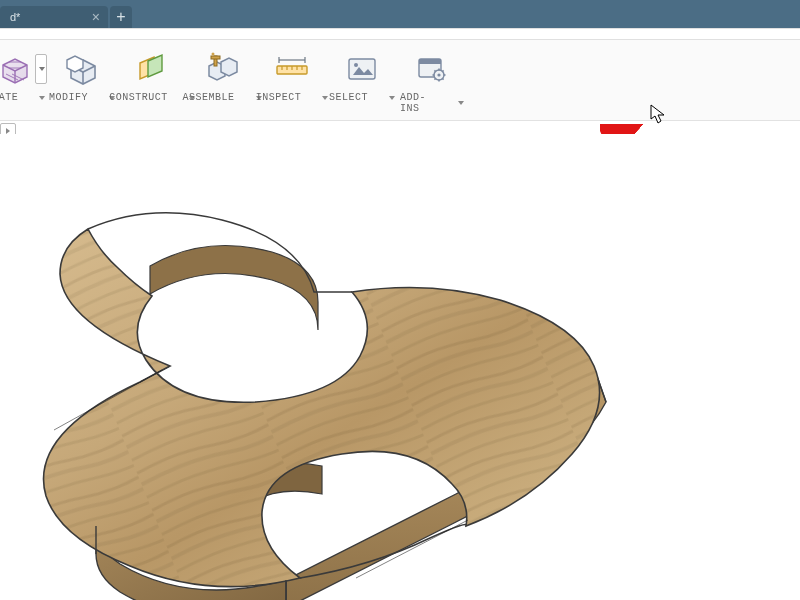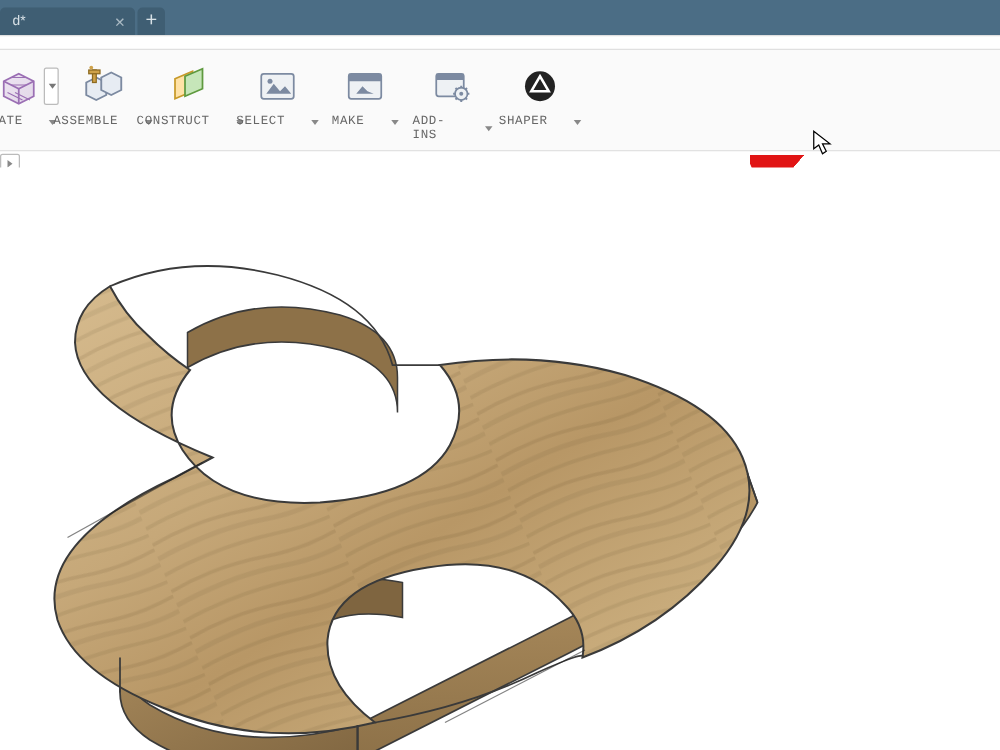--- a/index.html
+++ b/index.html
@@ -207,20 +207,53 @@
       <div class="side-dd">
         <span class="dd-caret"></span>
       </div>
     </div>
     <div class="ribbon-label">
       <span>ATE</span>
       <span class="dd-caret"></span>
     </div>
   </div>
 
+  <div class="ribbon-btn">
+    <div class="iconwrap">
+      <svg width="34" height="34" viewBox="0 0 34 34">
+        <g stroke="#7c8aa1" stroke-width="1.6" fill="#e7ecf3">
+          <path d="M6 14 L18 8 L30 14 L30 26 L18 32 L6 26 Z"></path>
+          <path d="M6 14 L18 20 L30 14" fill="none"></path>
+          <path d="M18 20 L18 32" fill="none"></path>
+        </g>
+        <g stroke="#7c8aa1" stroke-width="1.4" fill="#fff">
+          <path d="M2 8 L10 4 L18 8 L18 16 L10 20 L2 16 Z"></path>
+        </g>
+      </svg>
+    </div>
+    <div class="ribbon-label">
+      <span>MODIFY</span>
+      <span class="dd-caret"></span>
+    </div>
+  </div>
+
+  <div class="ribbon-btn">
+    <div class="iconwrap">
+      <svg width="32" height="32" viewBox="0 0 32 32">
+        <g stroke-width="1.4">
+          <path d="M4 10 L18 4 L18 20 L4 26 Z" fill="#ffe2a6" stroke="#c79a2a"></path>
+          <path d="M12 8 L26 2 L26 18 L12 24 Z" fill="#c6e6b9" stroke="#5f9a3f"></path>
+        </g>
+      </svg>
+    </div>
+    <div class="ribbon-label">
+      <span>CONSTRUCT</span>
+      <span class="dd-caret"></span>
+    </div>
+  </div>
 
   <div class="ribbon-btn">
     <div class="iconwrap">
       <svg width="34" height="34" viewBox="0 0 34 34">
         <g stroke="#7c8aa1" stroke-width="1.5" fill="#e7ecf3">
           <path d="M4 14 L12 10 L20 14 L20 24 L12 28 L4 24 Z"></path>
           <path d="M16 10 L24 6 L32 10 L32 20 L24 24 L16 20 Z"></path>
         </g>
         <g fill="#cfa24a" stroke="#8d6a20" stroke-width="1">
           <rect x="9" y="4" width="3" height="10"></rect>
@@ -230,61 +263,58 @@
       </svg>
     </div>
     <div class="ribbon-label">
       <span>ASSEMBLE</span>
       <span class="dd-caret"></span>
     </div>
   </div>
 
   <div class="ribbon-btn">
     <div class="iconwrap">
-      <svg width="32" height="32" viewBox="0 0 32 32">
-        <g stroke-width="1.4">
-          <path d="M4 10 L18 4 L18 20 L4 26 Z" fill="#ffe2a6" stroke="#c79a2a"></path>
-          <path d="M12 8 L26 2 L26 18 L12 24 Z" fill="#c6e6b9" stroke="#5f9a3f"></path>
-        </g>
-      </svg>
-    </div>
-    <div class="ribbon-label">
-      <span>CONSTRUCT</span>
-      <span class="dd-caret"></span>
-    </div>
-  </div>
-
+      <svg width="34" height="30" viewBox="0 0 34 30">
+        <g stroke="#c79a2a" stroke-width="1.4" fill="#ffe2a6">
+          <rect x="2" y="12" width="30" height="8" rx="1"></rect>
+        </g>
+        <g stroke="#c79a2a" stroke-width="1.2">
+          <line x1="7" y1="12" x2="7" y2="16"></line>
+          <line x1="12" y1="12" x2="12" y2="16"></line>
+          <line x1="17" y1="12" x2="17" y2="16"></line>
+          <line x1="22" y1="12" x2="22" y2="16"></line>
+          <line x1="27" y1="12" x2="27" y2="16"></line>
+        </g>
+        <g stroke="#6d7884" stroke-width="1.2">
+          <line x1="4" y1="6" x2="30" y2="6"></line>
+          <line x1="4" y1="3" x2="4" y2="9"></line>
+          <line x1="30" y1="3" x2="30" y2="9"></line>
+        </g>
+      </svg>
+    </div>
+    <div class="ribbon-label">
+      <span>INSPECT</span>
+      <span class="dd-caret"></span>
+    </div>
+  </div>
 
   <div class="ribbon-btn">
     <div class="iconwrap">
       <svg width="30" height="28" viewBox="0 0 30 28">
         <rect x="2" y="4" width="26" height="20" rx="2" fill="#eef1f4" stroke="#7c8aa1" stroke-width="1.4"></rect>
         <path d="M6 20 L12 12 L17 18 L21 14 L26 20 Z" fill="#7c8aa1"></path>
         <circle cx="9" cy="10" r="2" fill="#7c8aa1"></circle>
       </svg>
     </div>
     <div class="ribbon-label">
       <span>SELECT</span>
       <span class="dd-caret"></span>
     </div>
   </div>
 
-  <div class="ribbon-btn">
-    <div class="iconwrap">
-      <svg width="30" height="28" viewBox="0 0 30 28">
-        <rect x="2" y="4" width="26" height="20" rx="2" fill="#eef1f4" stroke="#7c8aa1" stroke-width="1.4"></rect>
-        <rect x="2" y="4" width="26" height="6" fill="#7c8aa1"></rect>
-        <path d="M8 20 L13 14 L17 18 L22 20 Z" fill="#7c8aa1"></path>
-      </svg>
-    </div>
-    <div class="ribbon-label">
-      <span>MAKE</span>
-      <span class="dd-caret"></span>
-    </div>
-  </div>
 
   <div class="ribbon-btn">
     <div class="iconwrap">
       <svg width="30" height="28" viewBox="0 0 30 28">
         <rect x="2" y="4" width="22" height="18" rx="2" fill="#eef1f4" stroke="#7c8aa1" stroke-width="1.4"></rect>
         <rect x="2" y="4" width="22" height="5" fill="#7c8aa1"></rect>
         <g transform="translate(22,20)" fill="#7c8aa1">
           <circle r="5" fill="#eef1f4" stroke="#7c8aa1" stroke-width="1.4"></circle>
           <circle r="1.6"></circle>
           <g stroke="#7c8aa1" stroke-width="1.6">
@@ -299,32 +329,20 @@
           </g>
         </g>
       </svg>
     </div>
     <div class="ribbon-label">
       <span>ADD-INS</span>
       <span class="dd-caret"></span>
     </div>
   </div>
 
-  <div class="ribbon-btn">
-    <div class="iconwrap">
-      <svg width="30" height="30" viewBox="0 0 30 30">
-        <circle cx="15" cy="15" r="12" fill="#222"></circle>
-        <path d="M15 7 L22 19 L8 19 Z" fill="none" stroke="#fff" stroke-width="2"></path>
-      </svg>
-    </div>
-    <div class="ribbon-label">
-      <span>SHAPER</span>
-      <span class="dd-caret"></span>
-    </div>
-  </div>
 
 
 </div>
 
 <div id="subrow">
   <div class="history-chip"></div>
 </div>
 
 <svg id="cursor" viewBox="0 0 16 20">
   <path d="M1 1 L1 15 L5 12 L8 19 L11 17 L8 11 L14 11 Z" fill="#ffffff" stroke="#000" stroke-width="1"></path>

